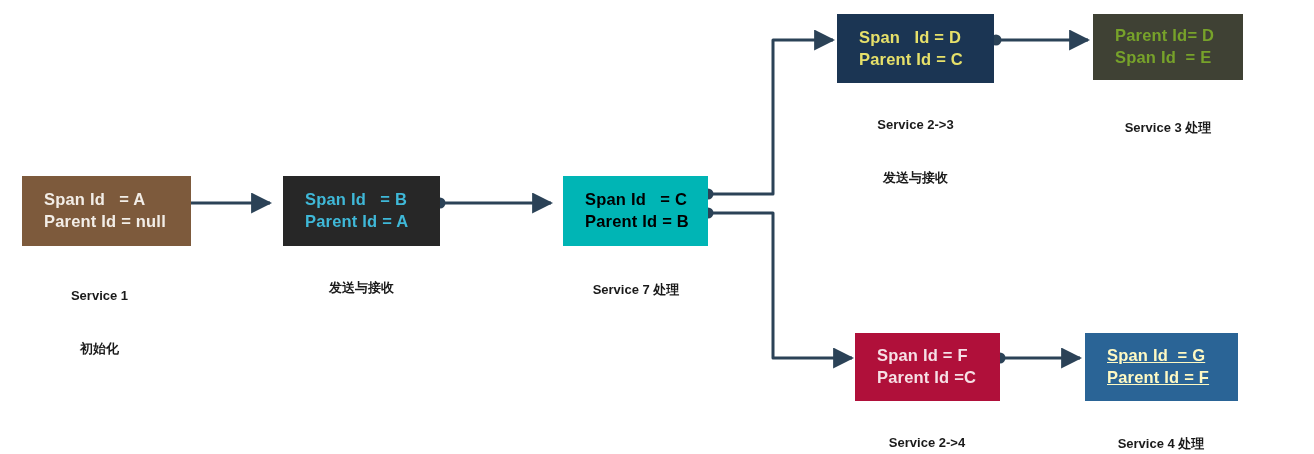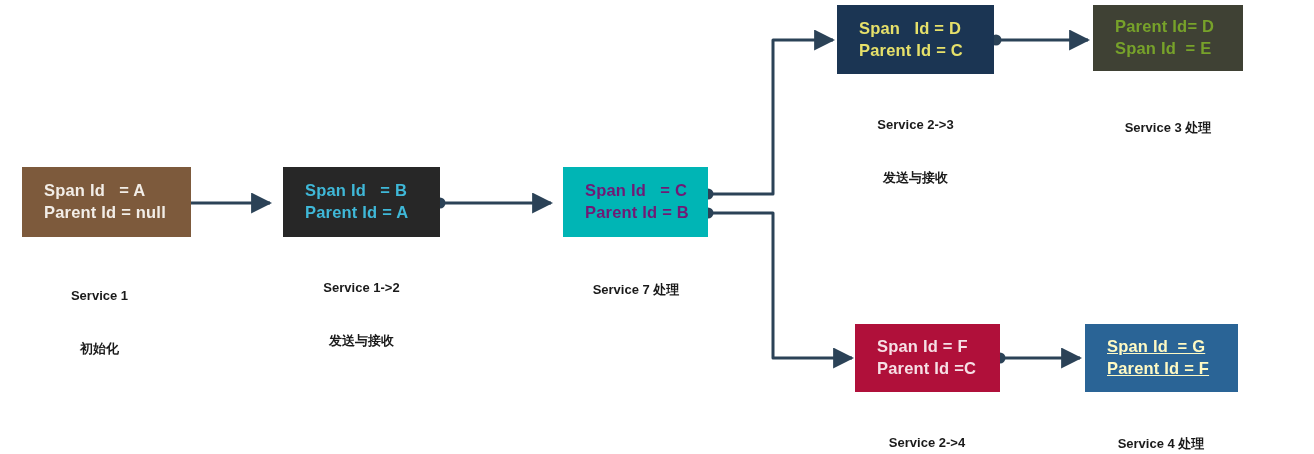--- a/index.html
+++ b/index.html
@@ -30,39 +30,40 @@
     box-sizing: border-box;
     display: flex;
     flex-direction: column;
     justify-content: center;
     padding-left: 22px;
     font-weight: bold;
     font-size: 16.5px;
     line-height: 1.33;
     letter-spacing: 0.2px;
     white-space: pre;
+    margin-top: 9px;
   }
   .node .line {
     display: block;
   }
   .caption {
     position: absolute;
     text-align: center;
     color: #1a1a1a;
     font-weight: bold;
     font-size: 13px;
     line-height: 1.35;
     white-space: pre;
   }
   .caption .cline { display: block; }
 
   
   .n-a { background: #7d5a3c; color: #f2ede7; }
   .n-b { background: #272727; color: #3fb8d8; }
-  .n-c { background: #00b5b5; color: #701a75; }
+  .n-c { background: #00b5b5; color: #000000; }
   .n-d { background: #1b3553; color: #e6e06a; }
   .n-e { background: #3f4134; color: #77a22a; }
   .n-f { background: #b0103a; color: #f6dfe5; }
   .n-g { background: #2a6496; color: #fef9c3; text-decoration: underline; }
 </style>
 </head>
 <body>
 
 <div id="canvas">
 
@@ -111,21 +112,20 @@
   <div class="caption" style="left:22px; top:252px; width:155px;">
     <span class="cline">Service 1</span>
     <span class="cline">初始化</span>
   </div>
 
   <div class="node n-b" style="left:283px; top:167px; width:157px; height:70px;">
     <span class="line">Span Id   = B</span>
     <span class="line">Parent Id = A</span>
   </div>
   <div class="caption" style="left:283px; top:244px; width:157px;">
-    <span class="cline">Service 1-&gt;2</span>
     <span class="cline">发送与接收</span>
   </div>
 
   <div class="node n-c" style="left:563px; top:167px; width:145px; height:70px;">
     <span class="line">Span Id   = C</span>
     <span class="line">Parent Id = B</span>
   </div>
   <div class="caption" style="left:551px; top:246px; width:170px;">
     <span class="cline">Service 7 处理</span>
     <span class="cline"></span>

